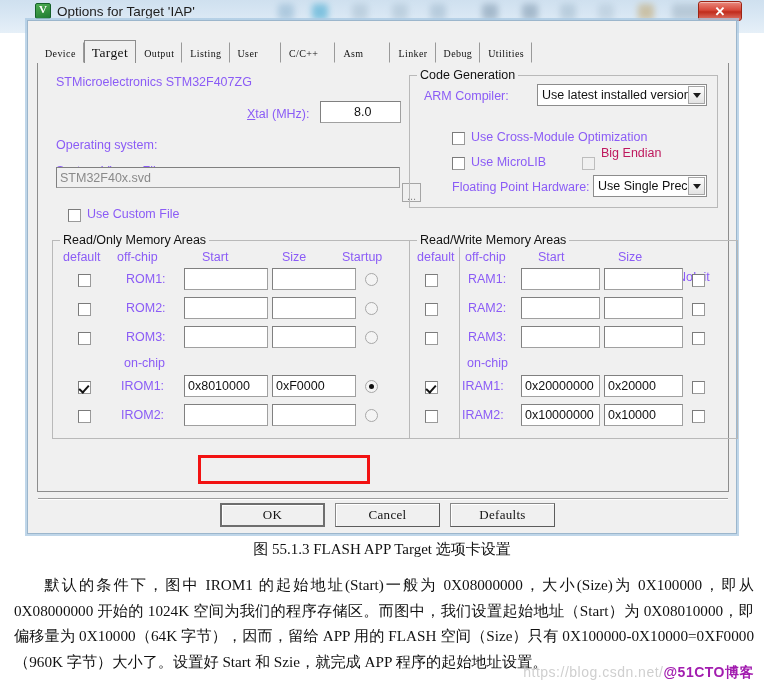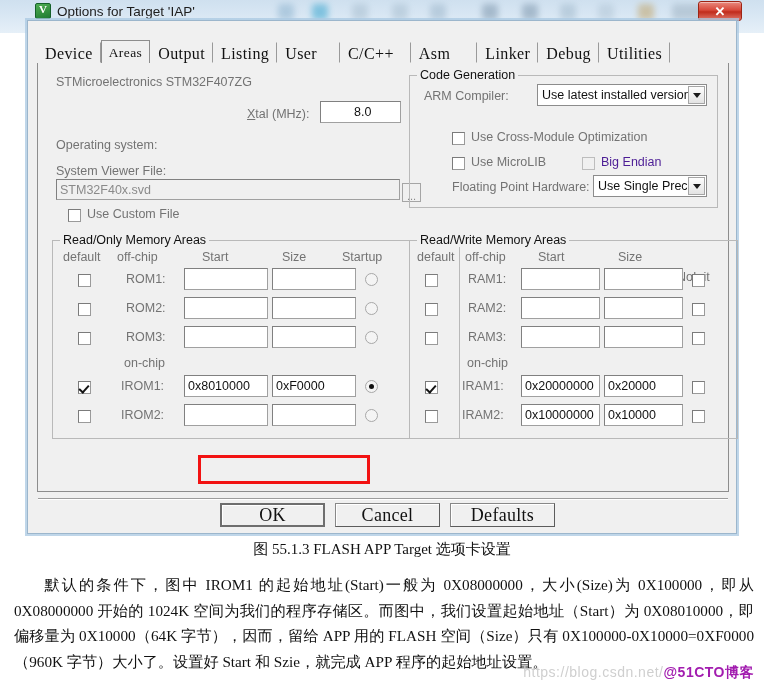--- a/index.html
+++ b/index.html
@@ -68,21 +68,21 @@
   
   #tabstrip {
     position: absolute; left: 9px; top: 19px; width: 692px; height: 24px;
   }
   #tabstrip .tabs {
     display: flex; align-items: flex-end; height: 24px;
     border-bottom: 1px solid #8d8d8d;
   }
   .tab {
     font-family: "Liberation Serif", serif;
-    font-size: 16px; letter-spacing: .4px;
+    font-size: 10px; letter-spacing: .4px;
     color: #111; padding: 2px 7px 3px 7px;
     height: 21px; line-height: 17px;
     border: 1px solid transparent;
     border-right: 1px solid #9a9a9a;
     background: transparent;
     white-space: nowrap;
   }
   .tab.sel {
     background: #f0f0f0; height: 24px; line-height: 18px;
     border: 1px solid #8d8d8d; border-bottom: 1px solid #f0f0f0;
@@ -91,21 +91,21 @@
 
   
   #tabpage {
     position: absolute; left: 9px; top: 42px;
     width: 692px; height: 429px;
     background: #f0f0f0;
     border: 1px solid #8d8d8d; border-top: none;
   }
 
   .lbl {
-    position: absolute; font-size: 12.5px; color: #737373;
+    position: absolute; font-size: 12.5px; color: #8b5cf6;
     font-family: "Liberation Sans", sans-serif; white-space: nowrap;
   }
   .lbl u { text-decoration: underline; }
 
   
   .field {
     position: absolute; background: #ffffff;
     border: 1px solid #a0a0a0;
     border-top-color: #808080; border-left-color: #808080;
     font-size: 12.5px; color: #111; padding: 1px 3px;
@@ -172,21 +172,21 @@
     font-size: 12.5px; color: #111; white-space: nowrap;
     font-family: "Liberation Sans", sans-serif;
   }
 
   
   .btn {
     position: absolute; height: 24px;
     background: #f0f0f0; border: 1px solid #888;
     border-right-color: #5c5c5c; border-bottom-color: #5c5c5c;
     box-shadow: inset 1px 1px 0 #ffffff;
-    font-family: "Liberation Serif", serif; font-size: 18px; color: #111;
+    font-family: "Liberation Serif", serif; font-size: 13px; color: #111;
     display: flex; align-items: center; justify-content: center;
     letter-spacing: .3px;
   }
   .btn.def { border: 2px solid #6e6e6e; }
 
   
   #redbox {
     position: absolute; left: 160px; top: 392px;
     width: 172px; height: 29px;
     border: 3px solid #f21212; background: transparent;
@@ -243,21 +243,21 @@
   <div id="winIcon"></div>
   <div id="winTitle">Options for Target 'IAP'</div>
 </div>
 <div id="closeBtn">✕</div>
 
 <div id="dialog">
 
   <div id="tabstrip">
     <div class="tabs">
       <div class="tab">Device</div>
-      <div class="tab sel">Areas</div>
+      <div class="tab sel">Target</div>
       <div class="tab">Output</div>
       <div class="tab">Listing</div>
       <div class="tab" style="padding-right:22px">User</div>
       <div class="tab" style="padding-right:16px">C/C++</div>
       <div class="tab" style="padding-right:26px">Asm</div>
       <div class="tab">Linker</div>
       <div class="tab">Debug</div>
       <div class="tab">Utilities</div>
     </div>
   </div>
@@ -267,21 +267,21 @@
     <div class="lbl" style="left:18px;top:12px;">STMicroelectronics STM32F407ZG</div>
 
     <div class="lbl" style="left:209px;top:44px;">
       <u>X</u><span>tal (MHz):</span>
     </div>
     <div class="field" style="left:282px;top:38px;width:81px;height:22px;padding-left:33px;">8.0</div>
 
     <div class="lbl" style="left:18px;top:75px;">Operating system:</div>
 
     <div class="lbl" style="left:18px;top:101px;">System Viewer File:</div>
-    <div class="field disabled" style="left:18px;top:116px;width:344px;height:21px;">STM32F40x.svd</div>
+    <div class="field disabled" style="left:18px;top:104px;width:344px;height:21px;">STM32F40x.svd</div>
     <div class="dots" style="left:364px;top:120px;">...</div>
 
     <div class="cb" style="left:30px;top:146px;"></div>
     <div class="lbl" style="left:49px;top:144px;">Use Custom File</div>
 
     <div class="group" style="left:371px;top:12px;width:309px;height:133px;">
       <div class="gtitle">Code Generation</div>
 
       <div class="lbl" style="left:14px;top:13px;">ARM Compiler:</div>
       <div class="combo" style="left:127px;top:8px;width:170px;height:22px;">
@@ -289,21 +289,21 @@
         <div class="arrow"></div>
       </div>
 
       <div class="cb" style="left:42px;top:56px;"></div>
       <div class="lbl" style="left:61px;top:54px;">Use Cross-Module Optimization</div>
 
       <div class="cb" style="left:42px;top:81px;"></div>
       <div class="lbl" style="left:61px;top:79px;">Use MicroLIB</div>
 
       <div class="cb dis" style="left:172px;top:81px;"></div>
-      <div class="lbl" style="left:191px;top:79px;color:#4c1d95;">Big Endian</div>
+      <div class="lbl" style="left:191px;top:70px;color:#be185d;">Big Endian</div>
 
       <div class="lbl" style="left:42px;top:104px;">Floating Point Hardware:</div>
       <div class="combo" style="left:183px;top:99px;width:114px;height:22px;">
         <div class="txt">Use Single Precision</div>
         <div class="arrow"></div>
       </div>
     </div>
 
     <div class="group" style="left:14px;top:177px;width:408px;height:199px;">
       <div class="gtitle">Read/Only Memory Areas</div>

